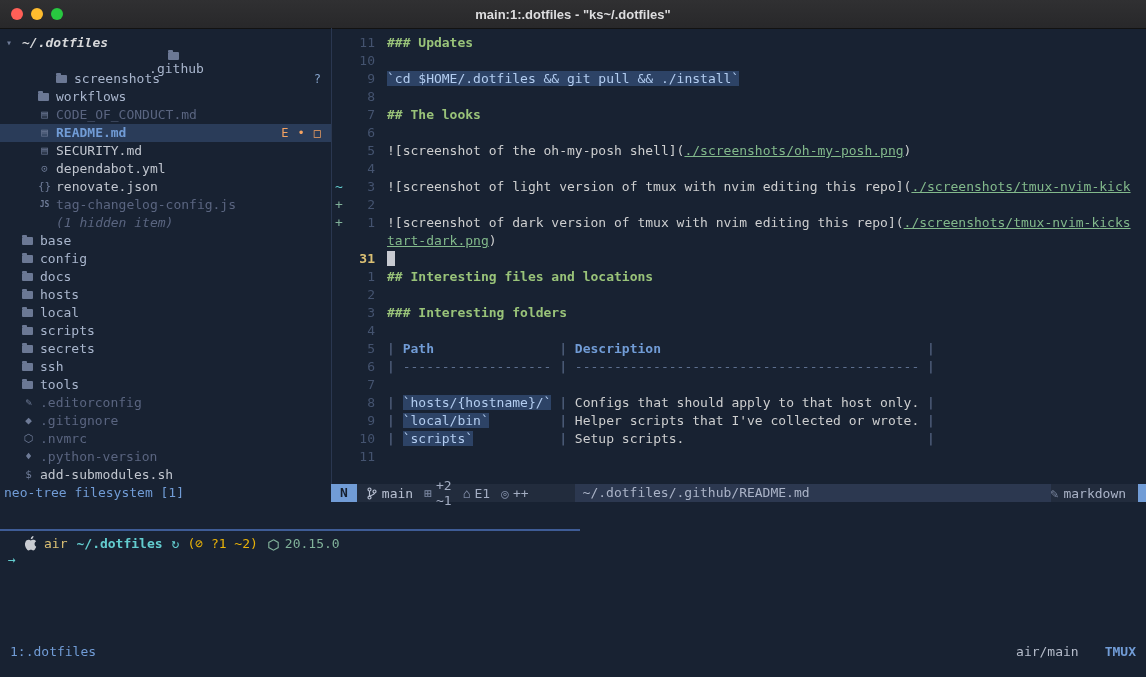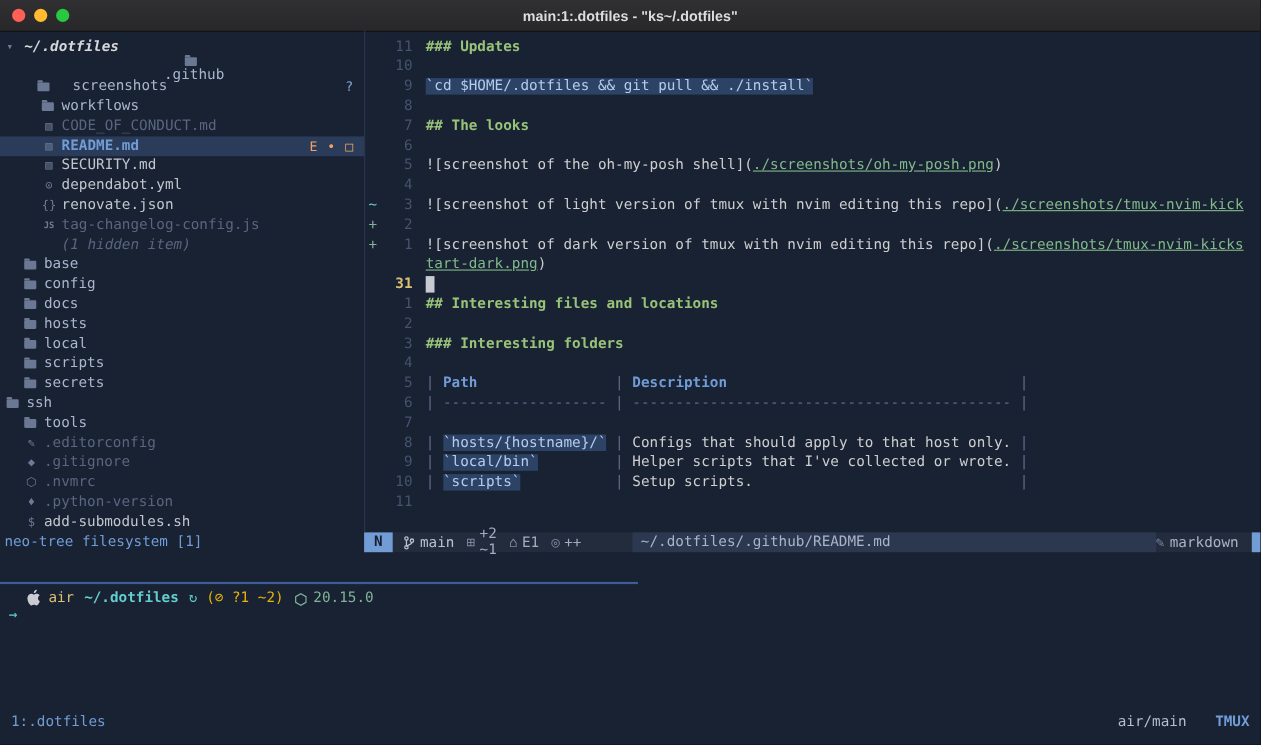--- a/index.html
+++ b/index.html
@@ -68,21 +68,21 @@
   .prompt{display:flex;align-items:flex-end;height:18px;padding-left:24px;}
   .p-host{color:#dbc074;margin-left:7px;}
   .p-path{color:#63cdcf;margin-left:9px;font-weight:bold;}
   .p-sync{color:#63cdcf;margin-left:9px;}
   .p-git{color:#eab308;margin-left:8px;}
   .p-node{color:#81b29a;margin-left:6px;}
   .node-svg{margin-left:10px;}
   .arrowline{height:18px;line-height:18px;padding-left:8px;color:#63cdcf;}
   
   .tmuxbar{position:absolute;top:644px;left:0;width:1146px;height:20px;box-sizing:border-box;
-           padding:0 10px;display:flex;align-items:flex-end;justify-content:space-between;}
+           padding:0 10px;display:flex;align-items:flex-start;justify-content:space-between;}
   .tm-win{color:#719cd6;}
   .tm-right{display:flex;align-items:center;gap:26px;}
   .tm-session{color:#b6bdcb;}
   .tm-label{color:#719cd6;font-weight:bold;}
 </style>
 </head>
 <body>
 
 <div id="screen">
 
@@ -92,37 +92,37 @@
       <span class="light" id="light-min" style="background: rgb(254, 188, 46);"></span>
       <span class="light" id="light-zoom" style="background: rgb(40, 200, 64);"></span>
     </div>
     <span class="title">main:1:.dotfiles - "ks~/.dotfiles"</span>
   </div>
 
   <div class="sidebar">
     <div class="tree">
         <div class="trow root" style="padding-left: 6px;"><span class="arrow">▾</span><span class="tname">~/.dotfiles</span></div>
         <div class="trow fold" style="padding-left: 22px; flex-direction: column;"><span class="fold-ic"></span><span class="tname">.github</span></div>
-        <div class="trow fold" style="padding-left: 34px; gap: 14px;"><span class="fold-ic"></span><span class="tname">screenshots</span><span class="mks"><span class="mk">?</span></span></div>
+        <div class="trow fold" style="padding-left: 56px;"><span class="fold-ic"></span><span class="tname">screenshots</span><span class="mks"><span class="mk">?</span></span></div>
         <div class="trow fold" style="padding-left: 38px;"><span class="fold-ic"></span><span class="tname">workflows</span></div>
         <div class="trow dim" style="padding-left: 38px;"><span class="file-ic ic-doc">▤</span><span class="tname">CODE_OF_CONDUCT.md</span></div>
         <div class="trow sel" style="padding-left: 38px;"><span class="file-ic ic-doc">▤</span><span class="tname">README.md</span><span class="mks"><span class="mk">E</span><span class="mk">•</span><span class="mk">□</span></span></div>
         <div class="trow" style="padding-left: 38px;"><span class="file-ic ic-doc">▤</span><span class="tname">SECURITY.md</span></div>
         <div class="trow" style="padding-left: 38px;"><span class="file-ic ic-gear">⊙</span><span class="tname">dependabot.yml</span></div>
         <div class="trow" style="padding-left: 38px;"><span class="file-ic ic-braces">{}</span><span class="tname">renovate.json</span></div>
         <div class="trow dim" style="padding-left: 38px;"><span class="file-ic ic-js">JS</span><span class="tname">tag-changelog-config.js</span></div>
         <div class="trow hid" style="padding-left: 38px;"><span class="spacer-ic"></span><span class="tname">(1 hidden item)</span></div>
         <div class="trow fold" style="padding-left: 22px;"><span class="fold-ic"></span><span class="tname">base</span></div>
         <div class="trow fold" style="padding-left: 22px;"><span class="fold-ic"></span><span class="tname">config</span></div>
         <div class="trow fold" style="padding-left: 22px;"><span class="fold-ic"></span><span class="tname">docs</span></div>
         <div class="trow fold" style="padding-left: 22px;"><span class="fold-ic"></span><span class="tname">hosts</span></div>
         <div class="trow fold" style="padding-left: 22px;"><span class="fold-ic"></span><span class="tname">local</span></div>
         <div class="trow fold" style="padding-left: 22px;"><span class="fold-ic"></span><span class="tname">scripts</span></div>
         <div class="trow fold" style="padding-left: 22px;"><span class="fold-ic"></span><span class="tname">secrets</span></div>
-        <div class="trow fold" style="padding-left: 6px; text-align: center;"><span class="fold-ic"></span><span class="tname">ssh</span></div>
+        <div class="trow fold" style="padding-left: 22px; text-align: center;"><span class="fold-ic"></span><span class="tname">ssh</span></div>
         <div class="trow fold" style="padding-left: 22px;"><span class="fold-ic"></span><span class="tname">tools</span></div>
         <div class="trow dim" style="padding-left: 22px;"><span class="file-ic ic-pencil">✎</span><span class="tname">.editorconfig</span></div>
         <div class="trow dim" style="padding-left: 22px;"><span class="file-ic ic-git">◆</span><span class="tname">.gitignore</span></div>
         <div class="trow dim" style="padding-left: 22px;"><span class="file-ic ic-hex">⬡</span><span class="tname">.nvmrc</span></div>
         <div class="trow dim" style="padding-left: 22px;"><span class="file-ic ic-py">♦</span><span class="tname">.python-version</span></div>
         <div class="trow" style="padding-left: 22px;"><span class="file-ic ic-shell">$</span><span class="tname">add-submodules.sh</span></div>
       </div>
     <div class="tree-status">neo-tree filesystem [1]</div>
   </div>
 

